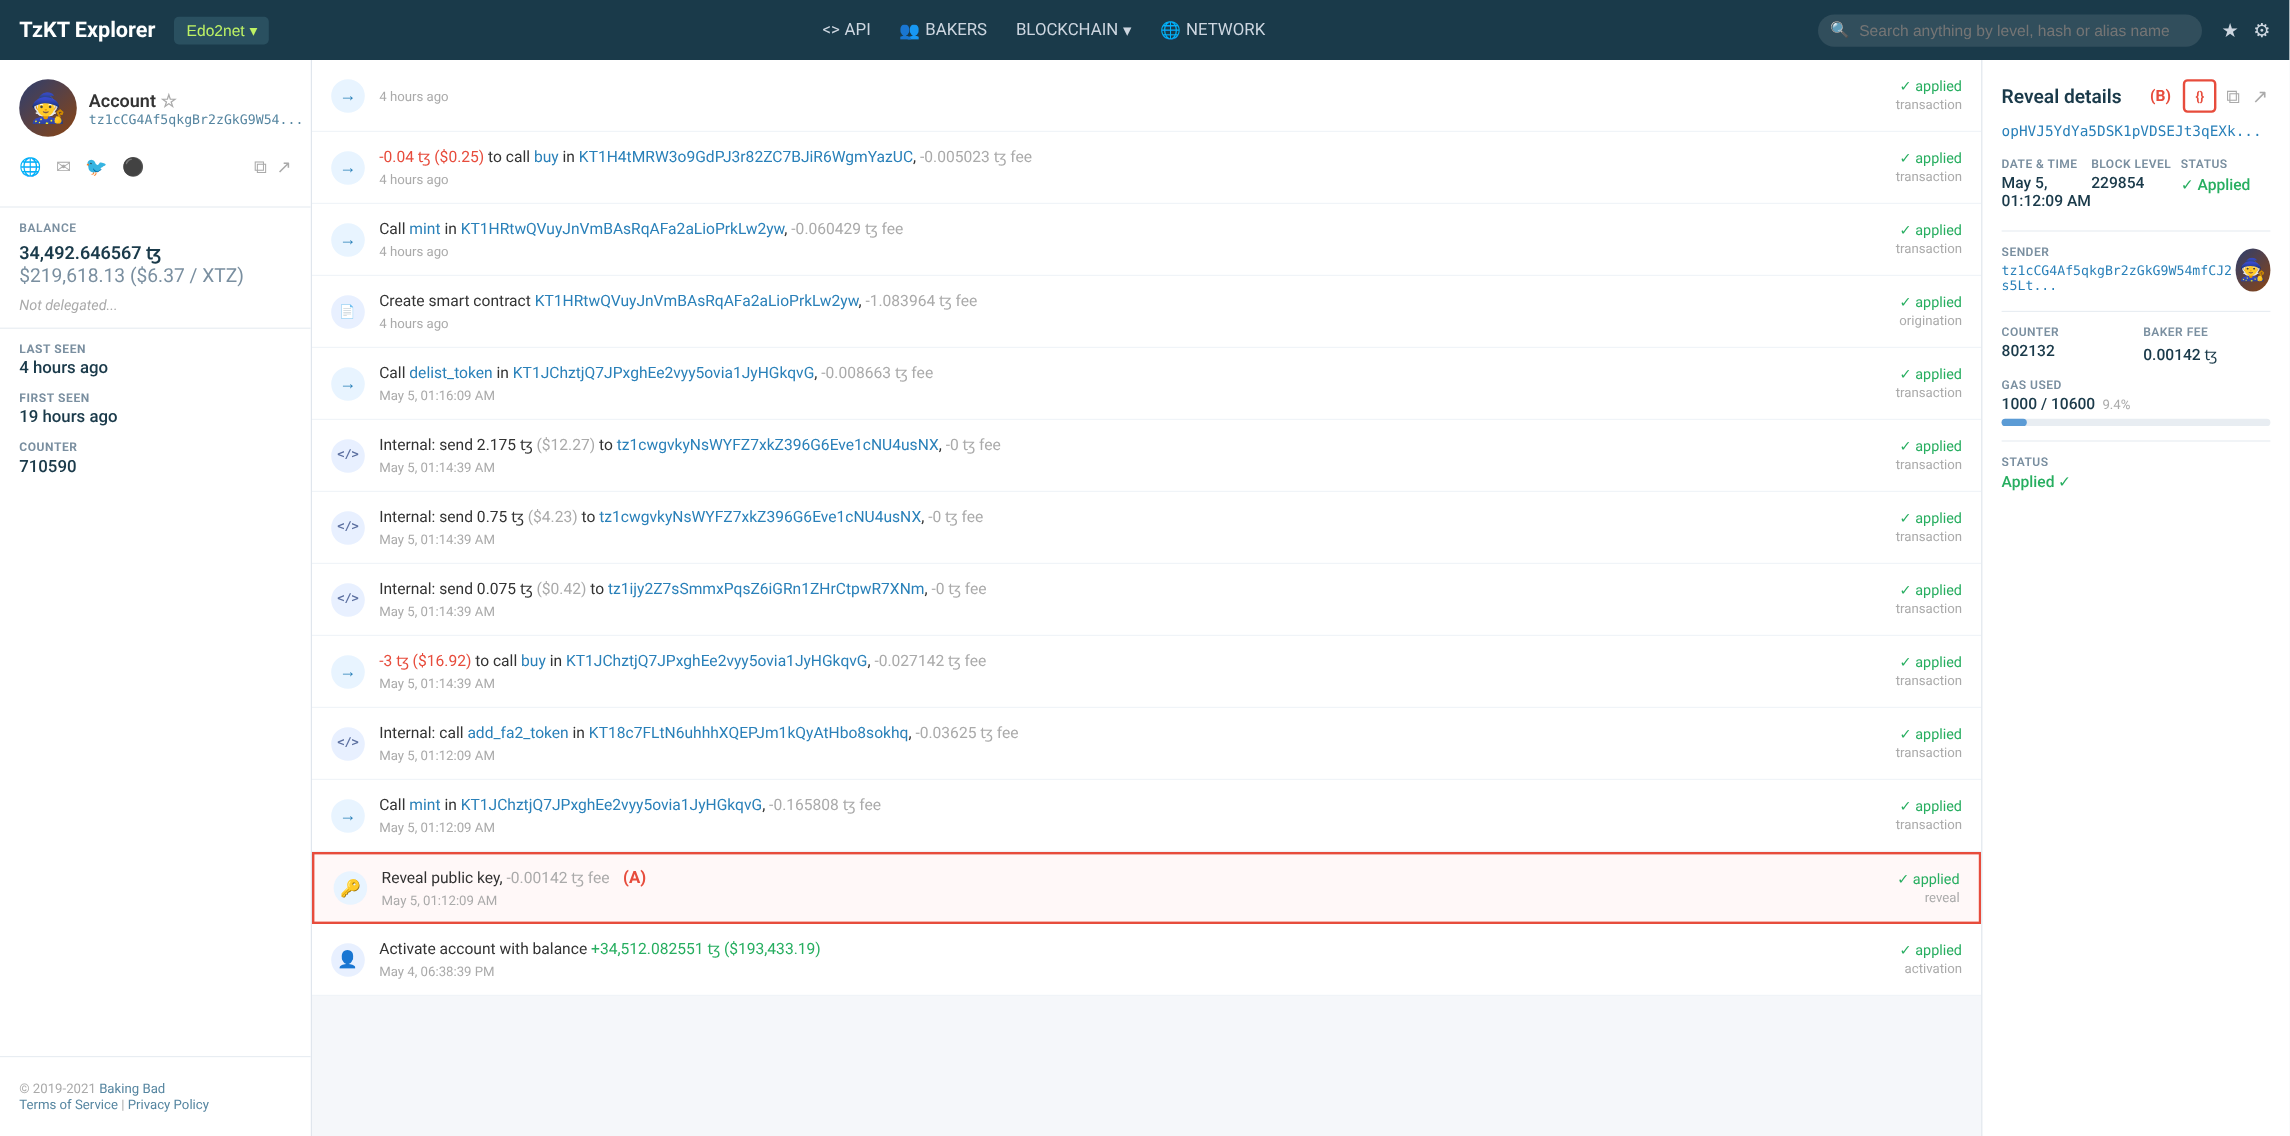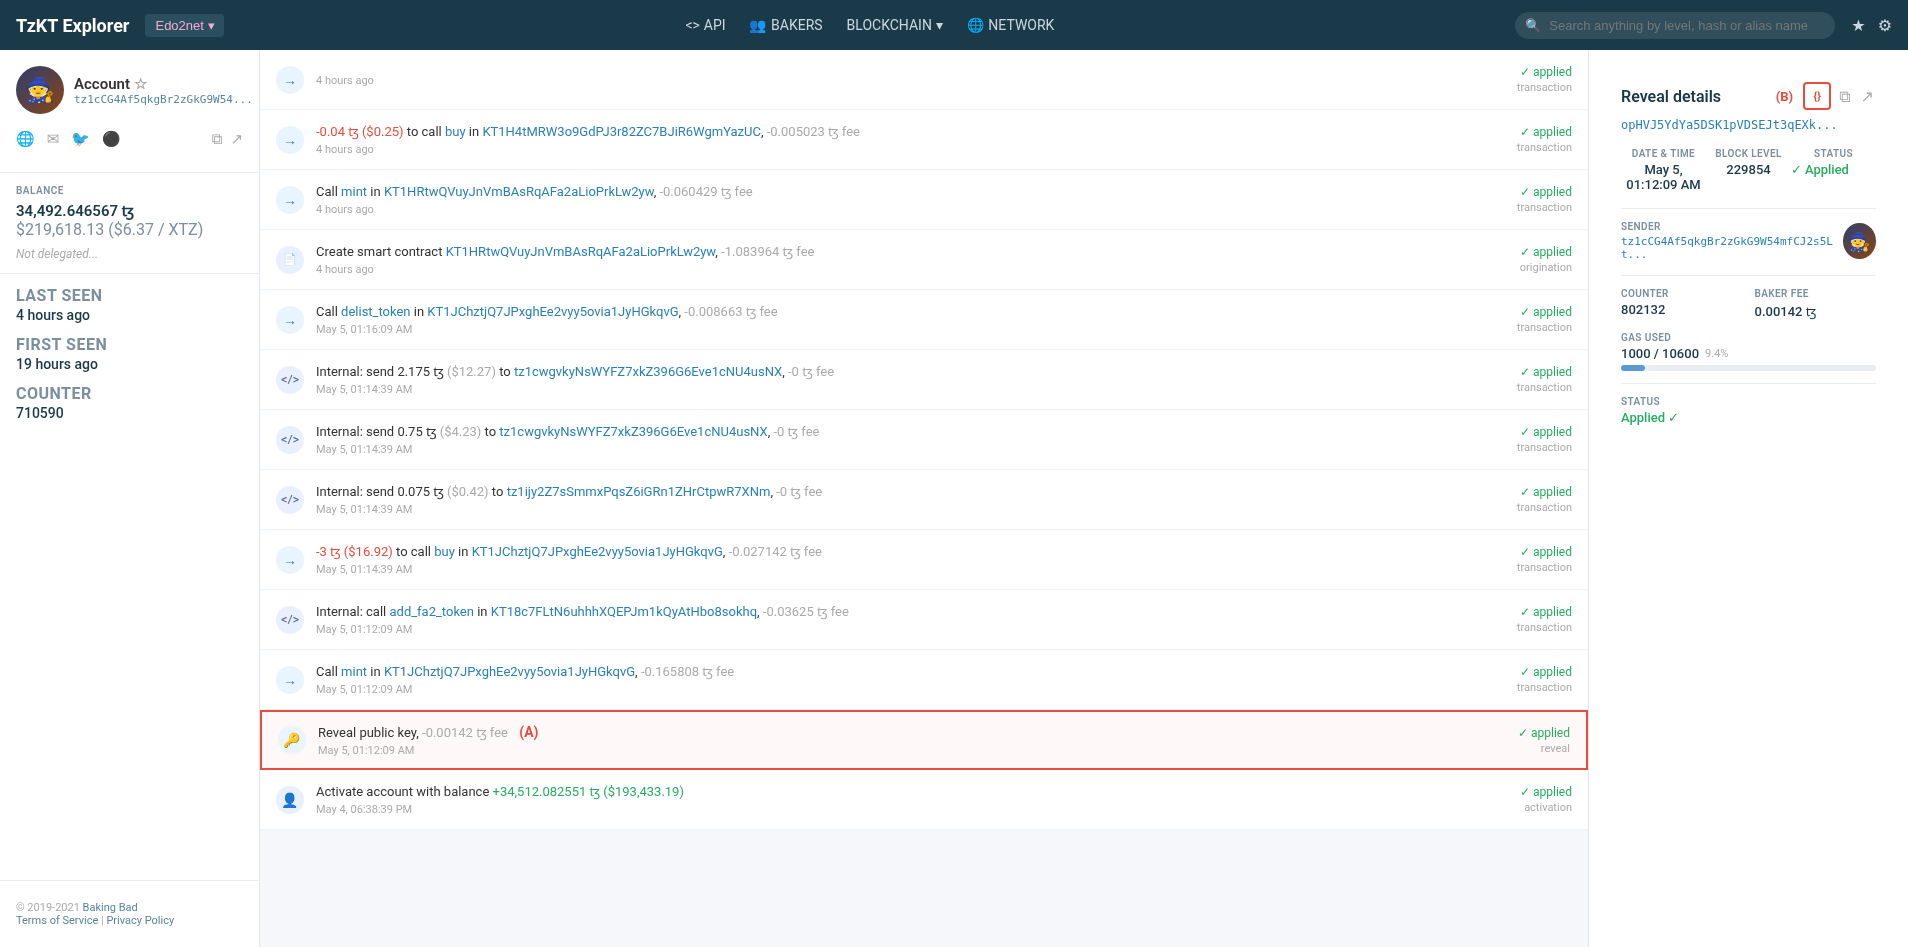--- a/index.html
+++ b/index.html
@@ -1,21 +1,21 @@
 <!DOCTYPE html>
 <html><head>
   <meta charset="utf-8">
   <style>
     * { box-sizing: border-box; margin: 0; padding: 0; }
     body { font-family: -apple-system, BlinkMacSystemFont, 'Segoe UI', Roboto, sans-serif; font-size: 13px; background: #f5f7fa; color: #333; height: 947px; overflow: hidden; display: flex; flex-direction: column; }
 
     
     .header { background: #1a3a4a; color: white; display: flex; align-items: center; padding: 0 16px; height: 50px; flex-shrink: 0; gap: 16px; }
     .logo { font-size: 18px; font-weight: 700; color: white; white-space: nowrap; }
-    .network-btn { background: #2a5060; border: none; color: #f9a8d4; padding: 4px 10px; border-radius: 4px; cursor: pointer; display: flex; align-items: center; gap: 4px; font-size: 13px; }
+    .network-btn { background: #2a5060; border: none; color: #bef264; padding: 4px 10px; border-radius: 4px; cursor: pointer; display: flex; align-items: center; gap: 4px; font-size: 13px; }
     .header-nav { display: flex; align-items: center; gap: 24px; flex: 1; justify-content: center; }
     .nav-item { color: #cdd6e0; font-size: 14px; cursor: pointer; display: flex; align-items: center; gap: 4px; white-space: nowrap; }
     .search-bar { background: rgba(255,255,255,0.1); border: none; border-radius: 20px; padding: 6px 14px 6px 34px; color: white; width: 320px; font-size: 13px; outline: none; }
     .search-wrapper { position: relative; }
     .search-icon-pos { position: absolute; left: 10px; top: 50%; transform: translateY(-50%); color: #8aa; }
     .header-icons { display: flex; gap: 12px; align-items: center; }
     .header-icon { color: #cdd6e0; cursor: pointer; font-size: 16px; }
 
     
     .main-layout { display: flex; flex: 1; overflow: hidden; }
@@ -32,21 +32,21 @@
     .social-icon { cursor: pointer; }
 
     .balance-section { padding: 12px 16px; border-bottom: 1px solid #e8edf2; }
     .balance-label { font-size: 10px; font-weight: 600; color: #7a8fa0; text-transform: uppercase; letter-spacing: 0.5px; margin-bottom: 4px; }
     .balance-amount { font-size: 15px; font-weight: 600; color: #1a3a4a; }
     .balance-usd { font-size: 16px; color: #7a8fa0; }
     .delegated { color: #aaa; font-style: italic; font-size: 12px; margin-top: 8px; }
 
     .stats-section { padding: 12px 16px; }
     .stat-item { margin-bottom: 12px; }
-    .stat-label { font-size: 16px; font-weight: 700; color: #7a8fa0; text-transform: uppercase; letter-spacing: 0.5px; margin-bottom: 2px; }
+    .stat-label { font-size: 10px; font-weight: 700; color: #7a8fa0; text-transform: uppercase; letter-spacing: 0.5px; margin-bottom: 2px; }
     .stat-value { font-size: 14px; color: #1a3a4a; font-weight: 500; }
 
     .sidebar-footer { margin-top: auto; padding: 20px 16px; border-top: 1px solid #e8edf2; font-size: 11px; color: #aaa; }
     .sidebar-footer a { color: #5585a0; text-decoration: none; }
 
     
     .center-content { flex: 1; overflow-y: auto; background: #f5f7fa; }
     .transactions-list { background: white; }
 
     .tx-row { display: flex; align-items: center; padding: 10px 16px; border-bottom: 1px solid #f0f4f8; gap: 12px; cursor: pointer; transition: background 0.1s; min-height: 60px; }
@@ -66,30 +66,30 @@
     .tx-positive { color: #27ae60; }
     .tx-fee { color: #aaa; }
 
     .tx-status { display: flex; flex-direction: column; align-items: flex-end; gap: 2px; flex-shrink: 0; min-width: 90px; text-align: right; }
     .status-applied { color: #27ae60; font-size: 12px; display: flex; align-items: center; gap: 3px; }
     .tx-type { color: #aaa; font-size: 11px; }
 
     .annotation-a { color: #e74c3c; font-size: 14px; font-weight: 700; margin-left: 8px; }
 
     
-    .right-panel { width: 320px; background: white; border-left: 1px solid #e0e6ed; padding: 32px; flex-shrink: 0; overflow-y: auto; }
+    .right-panel { width: 257px; background: white; border-left: 1px solid #e0e6ed; padding: 16px; flex-shrink: 0; overflow-y: auto; }
     .reveal-header { display: flex; align-items: center; justify-content: space-between; margin-bottom: 8px; }
     .reveal-title { font-size: 16px; font-weight: 600; color: #1a3a4a; }
     .annotation-b { color: #e74c3c; font-size: 13px; font-weight: 700; margin-right: 4px; }
     .reveal-icon-btn { width: 28px; height: 28px; border: 2px solid #e74c3c; border-radius: 4px; display: flex; align-items: center; justify-content: center; cursor: pointer; color: #e74c3c; font-size: 13px; }
     .reveal-icon-plain { color: #aaa; cursor: pointer; font-size: 16px; padding: 2px; }
 
     .reveal-hash { color: #2980b9; font-size: 12px; font-family: monospace; margin-bottom: 16px; word-break: break-all; cursor: pointer; }
 
-    .detail-grid { display: grid; grid-template-columns: 1fr 1fr 1fr; margin-bottom: 16px; text-align: center; }
+    .detail-grid { display: grid; grid-template-columns: 1fr 1fr 1fr; margin-bottom: 16px; }
     .detail-item { }
     .detail-label { font-size: 10px; font-weight: 600; color: #7a8fa0; text-transform: uppercase; letter-spacing: 0.4px; margin-bottom: 3px; }
     .detail-value { font-size: 13px; color: #1a3a4a; font-weight: 500; }
     .detail-value.green { color: #27ae60; display: flex; align-items: center; gap: 3px; }
     .detail-value.link { color: #2980b9; cursor: pointer; font-family: monospace; font-size: 11px; word-break: break-all; }
 
     .sender-section { margin-bottom: 14px; display: flex; align-items: center; justify-content: space-between; }
     .sender-info { }
     .sender-avatar { width: 36px; height: 36px; border-radius: 50%; background: linear-gradient(135deg, #2c3e70, #8b4513); display: flex; align-items: center; justify-content: center; font-size: 18px; }
 

